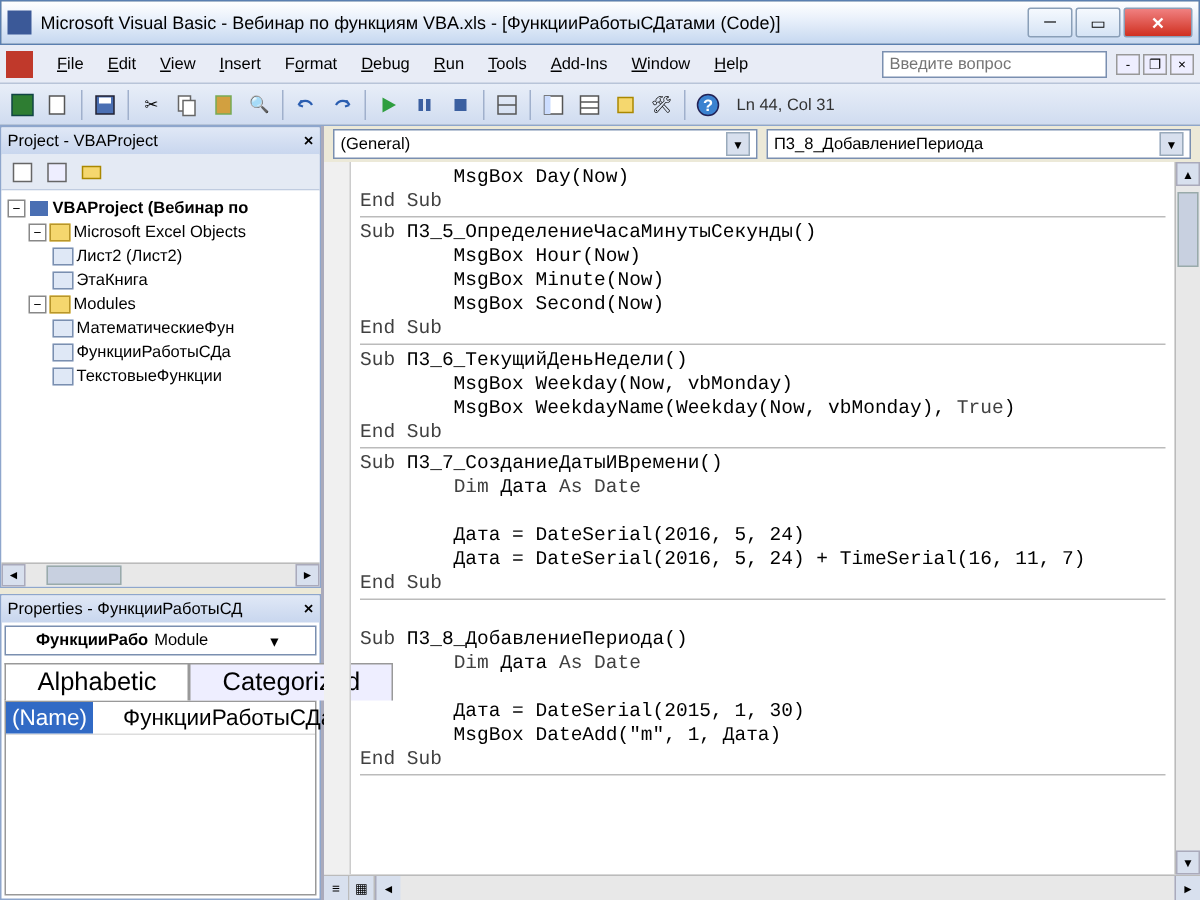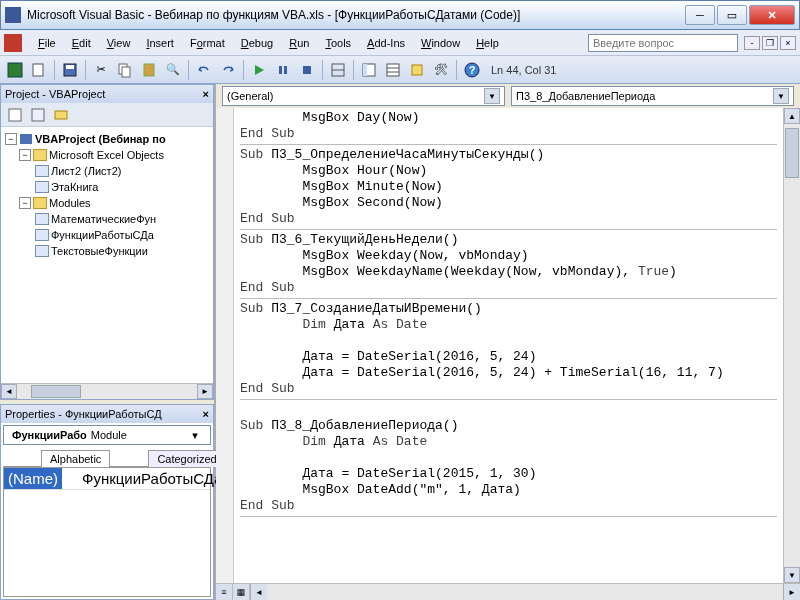--- a/index.html
+++ b/index.html
@@ -40,25 +40,25 @@
 .tree .boxicon { width: 12px; height: 12px; border: 1px solid #888; display: inline-flex; align-items: center; justify-content: center; font-size: 9px; background: #fff; }
 .tree .fldicon { width: 14px; height: 12px; background: #f5d76e; border: 1px solid #b8962a; }
 .tree .modicon { width: 14px; height: 12px; background: #dfe8f6; border: 1px solid #7a8fb0; }
 .tree .bold { font-weight: bold; }
 
 .hscroll { height: 16px; background: #e8e8e8; border-top: 1px solid #bbb; position: relative; }
 .hscroll .thumb { position: absolute; left: 30px; width: 50px; top: 1px; bottom: 1px; background: #c8d0e0; border: 1px solid #9aa; }
 .hscroll .arrow { position: absolute; width: 16px; top: 0; bottom: 0; background: #d8e0ee; border: 1px solid #aab; display: flex; align-items: center; justify-content: center; font-size: 8px; }
 
 .proppanel { flex: 0 0 auto; }
-.propcombo { height: 20px; border: 1px solid #7a8fb0; margin: 2px; display: flex; align-items: center; padding: 0 8px; font-size: 11px; background: #fff; }
+.propcombo { height: 20px; border: 1px solid #7a8fb0; margin: 2px; display: flex; align-items: center; padding: 0 20px; font-size: 11px; background: #fff; }
 .propcombo .b { font-weight: bold; }
 .propcombo .arrow { margin-left: auto; width: 14px; text-align: center; }
 .tabs { display: flex; border-bottom: 1px solid #999; margin: 2px 2px 0 2px; }
-.tab { padding: 2px 8px; border: 1px solid #999; border-bottom: none; background: #eef; font-size: 11px; position: relative; top: 1px; margin-left: 38px; }
+.tab { padding: 2px 21px; border: 1px solid #999; border-bottom: none; background: #eef; font-size: 17px; position: relative; top: 1px; }
 .tab.active { background: #fff; }
 .propgrid { border: 1px solid #999; margin: 0 2px 2px 2px; height: 130px; background: #fff; }
 .proprow { display: flex; border-bottom: 1px solid #ddd; font-size: 15px; }
 .proprow .k { width: 60px; padding: 2px 4px; background: #316ac5; color: #fff; }
 .proprow .v { flex: 1; padding: 2px 20px; }
 
 .rightcol { flex: 1; display: flex; flex-direction: column; background: #fff; }
 .combos { height: 24px; display: flex; gap: 6px; padding: 2px 6px; background: #ece9d8; }
 .combo { flex: 1; border: 1px solid #7a8fb0; background: #fff; display: flex; align-items: center; padding: 0 4px; font-size: 11px; }
 .combo .arrow { margin-left: auto; width: 16px; height: 16px; background: #d8e0ee; border: 1px solid #9ab; display: flex; align-items: center; justify-content: center; font-size: 8px; }

